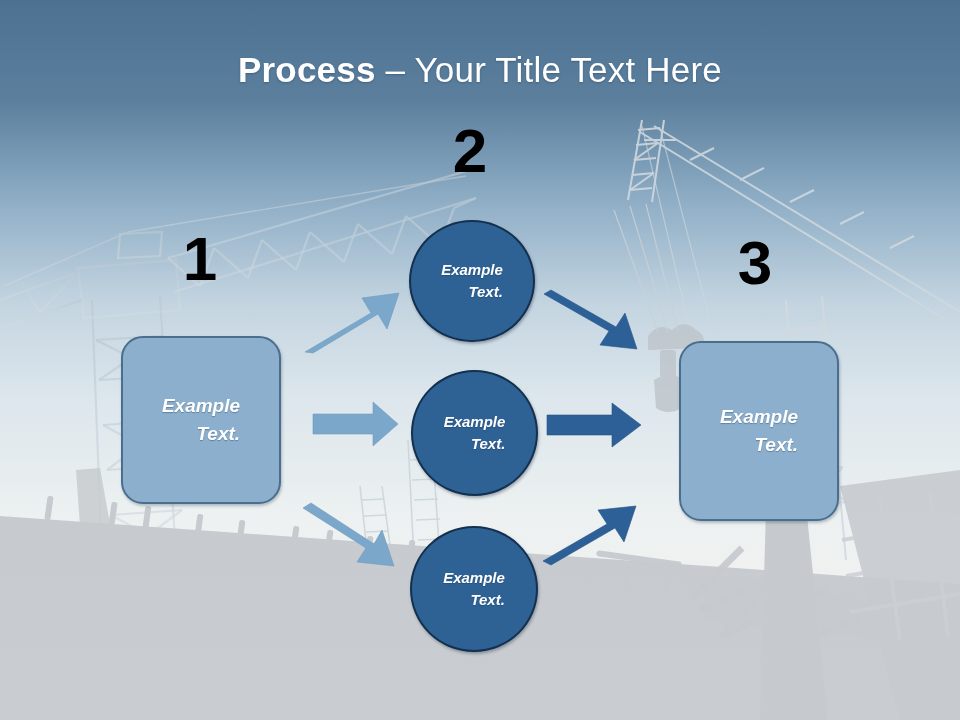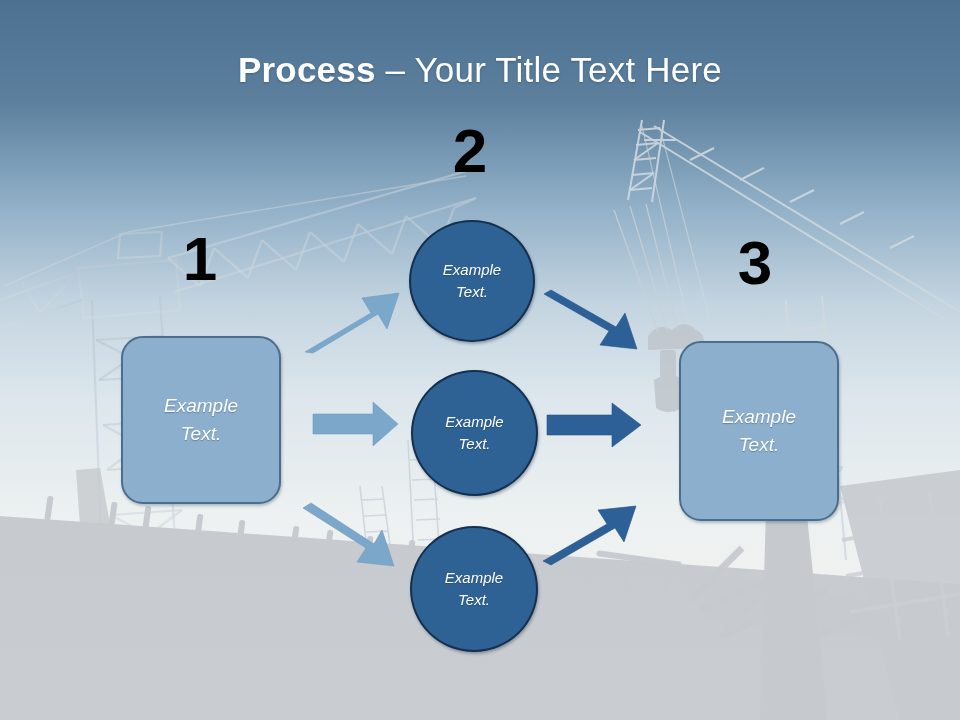--- a/index.html
+++ b/index.html
@@ -65,22 +65,22 @@
     display: flex;
     align-items: center;
     justify-content: center;
   }
   #box-left  { left: 121px; top: 336px; width: 156px; height: 164px; }
   #box-right { left: 679px; top: 341px; width: 156px; height: 176px; }
   .rbox .label,
   .circ .label {
     color: #ffffff;
     font-style: italic;
-    font-weight: normal;
-    text-align: center;
+    font-weight: bold;
+    text-align: right;
     line-height: 1.45;
     text-shadow: 0 1px 1px rgba(30,50,70,0.35);
   }
   #box-left .label, #box-right .label { font-size: 19px; }
 
   
   .circ {
     position: absolute;
     border-radius: 50%;
     background: #2E6295;

